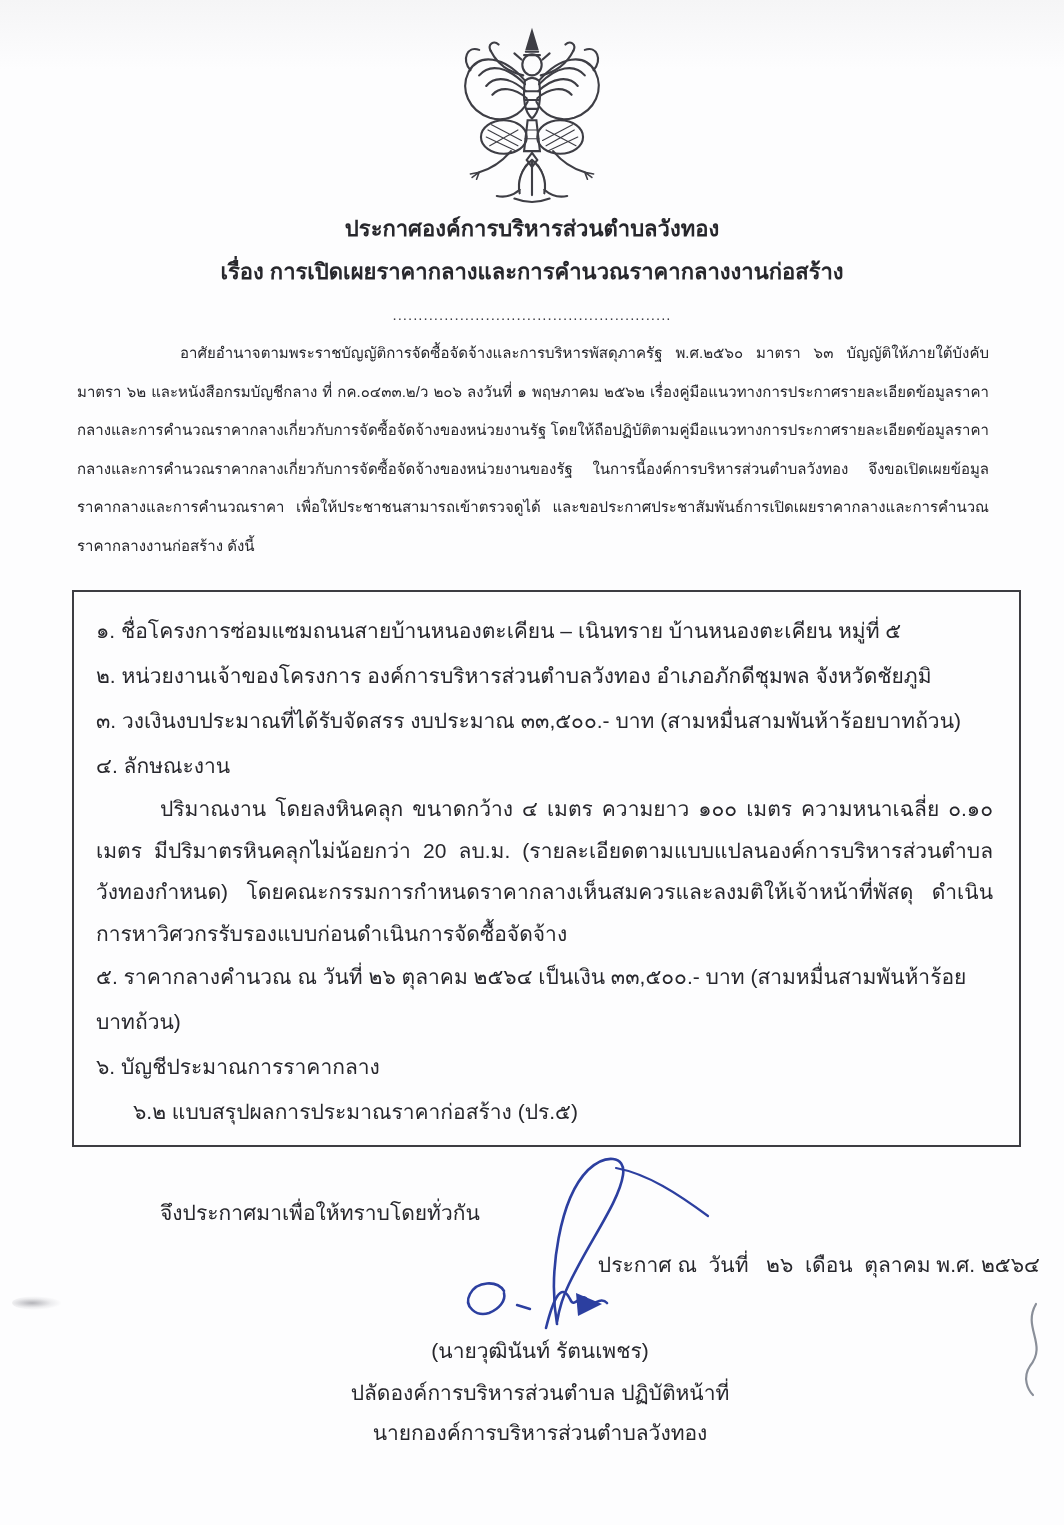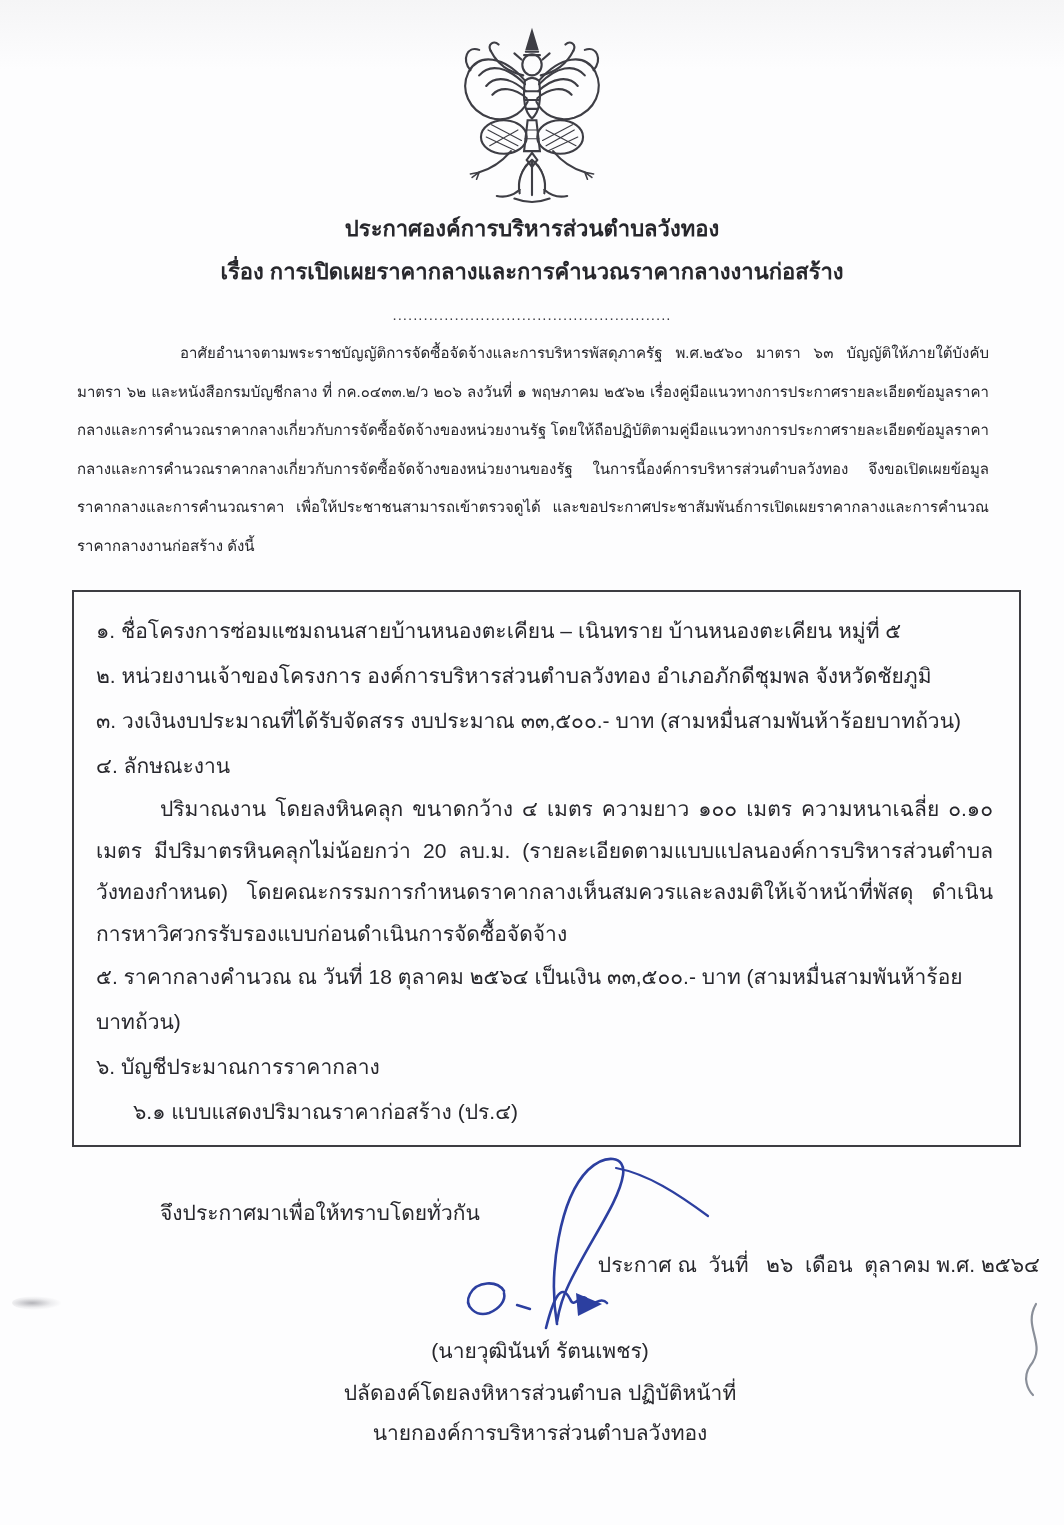--- a/index.html
+++ b/index.html
@@ -108,43 +108,42 @@
   <div class="dots">......................................................</div>
 
   <p class="intro">อาศัยอำนาจตามพระราชบัญญัติการจัดซื้อจัดจ้างและการบริหารพัสดุภาครัฐ พ.ศ.๒๕๖๐ มาตรา ๖๓ บัญญัติให้ภายใต้บังคับมาตรา ๖๒ และหนังสือกรมบัญชีกลาง ที่ กค.๐๔๓๓.๒/ว ๒๐๖ ลงวันที่ ๑ พฤษภาคม ๒๕๖๒ เรื่องคู่มือแนวทางการประกาศรายละเอียดข้อมูลราคากลางและการคำนวณราคากลางเกี่ยวกับการจัดซื้อจัดจ้างของหน่วยงานรัฐ โดยให้ถือปฏิบัติตามคู่มือแนวทางการประกาศรายละเอียดข้อมูลราคากลางและการคำนวณราคากลางเกี่ยวกับการจัดซื้อจัดจ้างของหน่วยงานของรัฐ ในการนี้องค์การบริหารส่วนตำบลวังทอง จึงขอเปิดเผยข้อมูลราคากลางและการคำนวณราคา เพื่อให้ประชาชนสามารถเข้าตรวจดูได้ และขอประกาศประชาสัมพันธ์การเปิดเผยราคากลางและการคำนวณราคากลางงานก่อสร้าง ดังนี้</p>
 
   <div class="box">
     <div class="item">๑. ชื่อโครงการซ่อมแซมถนนสายบ้านหนองตะเคียน – เนินทราย บ้านหนองตะเคียน หมู่ที่ ๕</div>
     <div class="item">๒. หน่วยงานเจ้าของโครงการ องค์การบริหารส่วนตำบลวังทอง อำเภอภักดีชุมพล จังหวัดชัยภูมิ</div>
     <div class="item">๓. วงเงินงบประมาณที่ได้รับจัดสรร งบประมาณ ๓๓,๕๐๐.- บาท (สามหมื่นสามพันห้าร้อยบาทถ้วน)</div>
     <div class="item">๔. ลักษณะงาน</div>
     <p class="detail">ปริมาณงาน โดยลงหินคลุก ขนาดกว้าง ๔ เมตร ความยาว  ๑๐๐ เมตร ความหนาเฉลี่ย ๐.๑๐ เมตร มีปริมาตรหินคลุกไม่น้อยกว่า 20 ลบ.ม. (รายละเอียดตามแบบแปลนองค์การบริหารส่วนตำบลวังทองกำหนด) โดยคณะกรรมการกำหนดราคากลางเห็นสมควรและลงมติให้เจ้าหน้าที่พัสดุ ดำเนินการหาวิศวกรรับรองแบบก่อนดำเนินการจัดซื้อจัดจ้าง</p>
-    <div class="item">๕. ราคากลางคำนวณ ณ วันที่ 18 ตุลาคม ๒๕๖๔ เป็นเงิน ๓๓,๕๐๐.- บาท (สามหมื่นสามพันห้าร้อยบาทถ้วน)</div>
+    <div class="item">๕. ราคากลางคำนวณ ณ วันที่ ๒๖ ตุลาคม ๒๕๖๔ เป็นเงิน ๓๓,๕๐๐.- บาท (สามหมื่นสามพันห้าร้อยบาทถ้วน)</div>
     <div class="item">๖. บัญชีประมาณการราคากลาง</div>
-    <div class="subitem">๖.๑ แบบแสดงปริมาณราคาก่อสร้าง (ปร.๔)</div>
     <div class="subitem">๖.๒ แบบสรุปผลการประมาณราคาก่อสร้าง (ปร.๕)</div>
 
   </div>
 
   <div class="closing">จึงประกาศมาเพื่อให้ทราบโดยทั่วกัน</div>
   <div class="dateline">ประกาศ ณ  วันที่   ๒๖  เดือน  ตุลาคม พ.ศ. ๒๕๖๔</div>
 
   <svg class="signature" width="290" height="190" viewBox="0 0 290 190" aria-hidden="true">
     <g stroke="#2c3fa0" fill="none" stroke-width="2.6" stroke-linecap="round">
       <path d="M137,172 C128,120 140,46 168,18 C185,2 206,3 203,23 C199,50 170,88 149,132 C143,144 139,158 137,170"></path>
       <path d="M196,16 C228,22 258,42 288,64" stroke-width="2.2"></path>
       <path d="M84,139 C77,128 57,129 50,142 C43,155 57,165 69,161 C79,157 86,149 84,141"></path>
       <path d="M97,153 l13,4" stroke-width="2.4"></path>
       <path d="M126,176 C133,148 141,129 150,147 C155,159 161,137 168,149 C172,157 180,143 187,151"></path>
     </g>
     <path d="M156,141 l26,11 l-24,12 z" fill="#2c3fa0" stroke="none"></path>
   </svg>
 
   <div class="signer signer-name">(นายวุฒินันท์  รัตนเพชร)</div>
-  <div class="signer signer-title1">ปลัดองค์โดยลงหิหารส่วนตำบล  ปฏิบัติหน้าที่</div>
+  <div class="signer signer-title1">ปลัดองค์การบริหารส่วนตำบล  ปฏิบัติหน้าที่</div>
   <div class="signer signer-title2">นายกองค์การบริหารส่วนตำบลวังทอง</div>
 
   <div class="artifact-smudge"></div>
   <svg class="artifact-squiggle" width="40" height="100" viewBox="0 0 40 100" aria-hidden="true">
     <path d="M22,4 C8,28 34,44 16,66 C8,78 14,90 19,95" stroke="#8a8f99" stroke-width="2.2" fill="none" stroke-linecap="round"></path>
   </svg>
 
 </div>
 
 </body></html>

